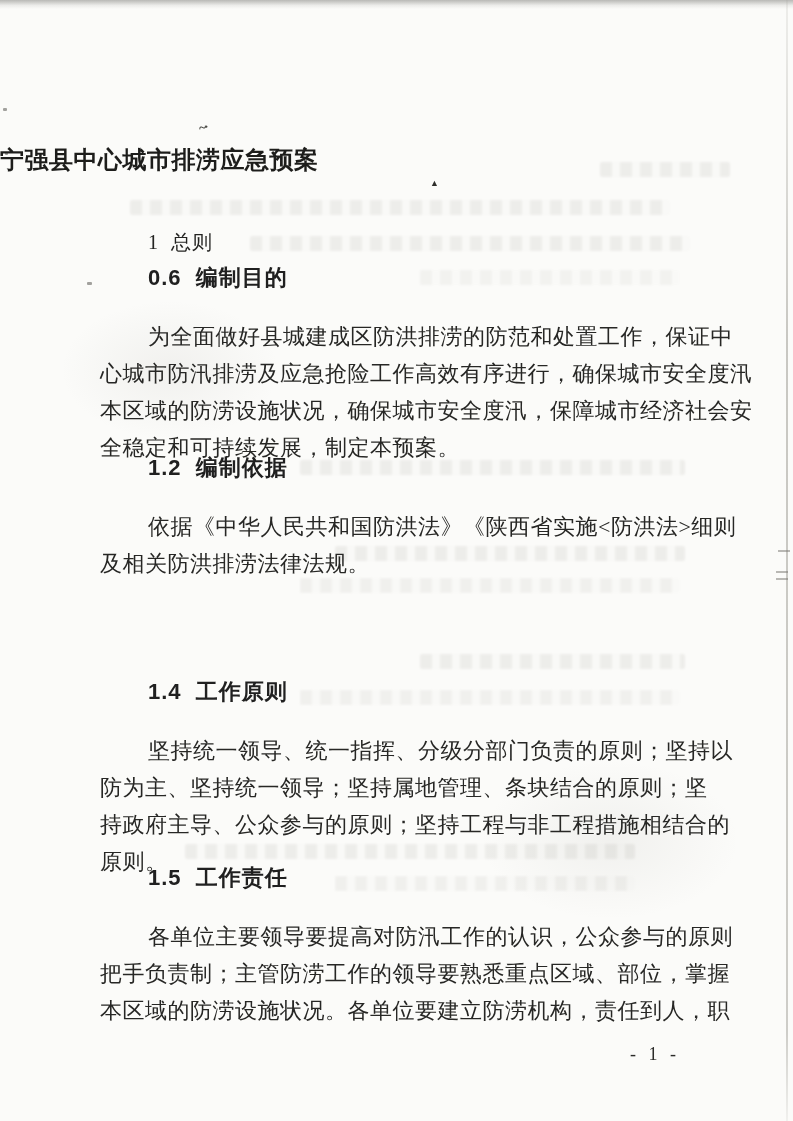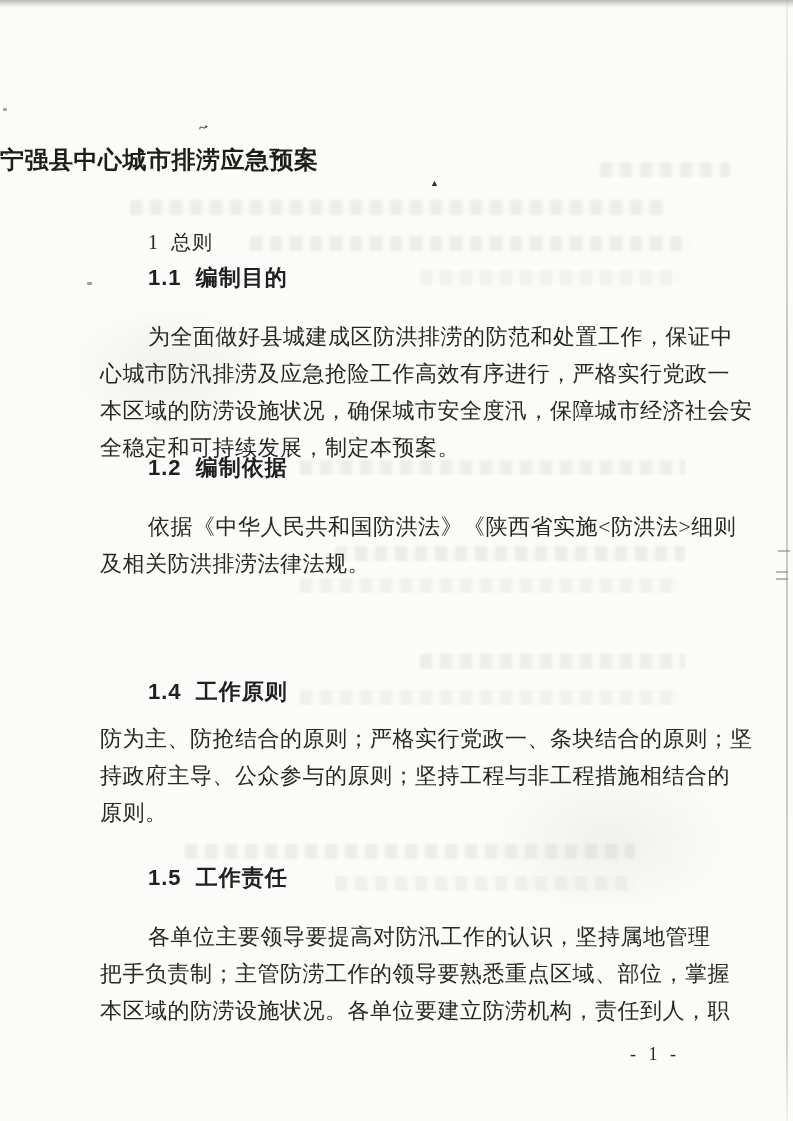--- a/index.html
+++ b/index.html
@@ -117,43 +117,44 @@
   <div class="blotch" style="left:60px; top:300px; width:220px; height:140px;"></div>
   <div class="blotch" style="left:480px; top:760px; width:260px; height:160px;"></div>
 
   <div class="doc-title">宁强县中心城市排涝应急预案</div>
 
   <div class="section s1">
     <div class="sec-heading chapter">1  总则</div>
   </div>
 
   <div class="section s2">
-    <div class="sec-heading">1.1  编制目的</div>
+    <div class="sec-heading">0.6  编制目的</div>
     <div class="line first">为全面做好县城建成区防洪排涝的防范和处置工作，保证中</div>
-    <div class="line">心城市防汛排涝及应急抢险工作高效有序进行，严格实行党政一</div>
+    <div class="line">心城市防汛排涝及应急抢险工作高效有序进行，确保城市安全度汛</div>
     <div class="line">本区域的防涝设施状况，确保城市安全度汛，保障城市经济社会安</div>
     <div class="line">全稳定和可持续发展，制定本预案。</div>
   </div>
 
   <div class="section s3">
     <div class="sec-heading">1.2  编制依据</div>
     <div class="line first">依据《中华人民共和国防洪法》《陕西省实施&lt;防洪法&gt;细则</div>
     <div class="line">及相关防洪排涝法律法规。</div>
   </div>
 
 
   <div class="section s5">
     <div class="sec-heading">1.4  工作原则</div>
-    <div class="line">防为主、防抢结合的原则；严格实行党政一、条块结合的原则；坚</div>
+    <div class="line first">坚持统一领导、统一指挥、分级分部门负责的原则；坚持以</div>
+    <div class="line">防为主、坚持统一领导；坚持属地管理、条块结合的原则；坚</div>
     <div class="line">持政府主导、公众参与的原则；坚持工程与非工程措施相结合的</div>
     <div class="line">原则。</div>
   </div>
 
   <div class="section s6">
     <div class="sec-heading">1.5  工作责任</div>
-    <div class="line first">各单位主要领导要提高对防汛工作的认识，坚持属地管理</div>
+    <div class="line first">各单位主要领导要提高对防汛工作的认识，公众参与的原则</div>
     <div class="line">把手负责制；主管防涝工作的领导要熟悉重点区域、部位，掌握</div>
     <div class="line">本区域的防涝设施状况。各单位要建立防涝机构，责任到人，职</div>
   </div>
 
   <div class="page-number">- 1 -</div>
 
 </div>
 
 </body></html>

